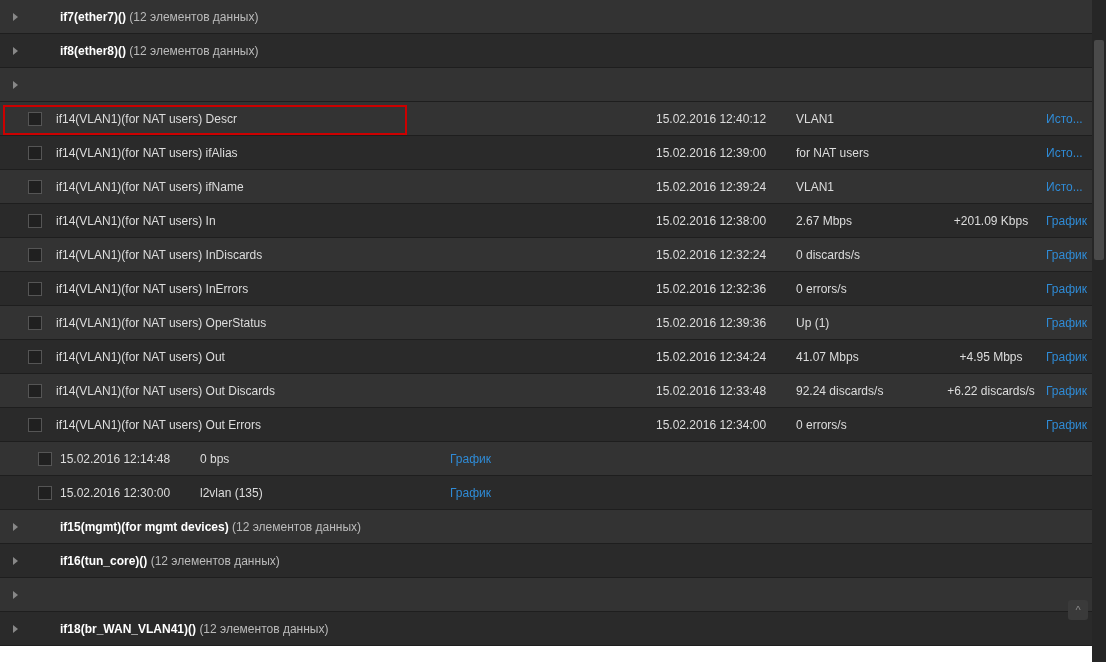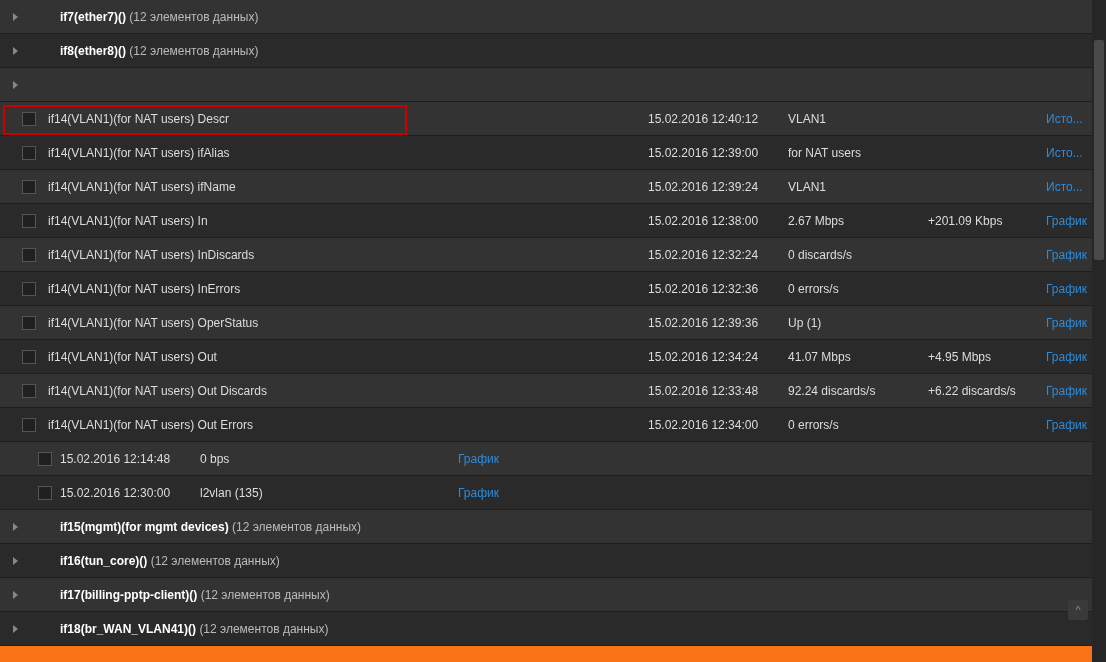--- a/index.html
+++ b/index.html
@@ -1,26 +1,26 @@
 <!DOCTYPE html>
 <html><head>
 <meta charset="utf-8">
 <style>
   html,body{margin:0;padding:0;background:#111;color:#ddd;font-family:Arial,Helvetica,sans-serif;font-size:12px;width:1106px}
-  .scroll-area{height:662px;overflow:hidden;position:relative;background:#f97316}
+  .scroll-area{height:662px;overflow:hidden;position:relative;background:#ffffff}
   .row{display:flex;align-items:center;height:33px;border-bottom:1px solid #1e1e1e}
   .row.shade{background:#333}
   .row.dark{background:#2a2a2a}
   .cell-ex{width:30px;display:flex;justify-content:center}
   .cell-ck{width:30px;display:flex;justify-content:center}
   .cell-name{flex:0 0 600px;padding-left:10px;white-space:nowrap;overflow:hidden}
   .cell-name.grp{padding-left:0}
   .cell-date{flex:0 0 140px}
   .cell-val{flex:0 0 140px}
-  .cell-delta{flex:0 0 110px;text-align:left;padding-right:8px}
+  .cell-delta{flex:0 0 110px;text-align:center;}
   .cell-link{flex:0 0 60px}
   .grp-title{font-weight:bold;color:#fff}
   .grp-sub{color:#bbb}
   .tri{width:0;height:0;display:inline-block}
   .tri-right{border-top:4px solid transparent;border-bottom:4px solid transparent;border-left:5px solid #888}
   .tri-down{border-left:4px solid transparent;border-right:4px solid transparent;border-top:5px solid #888}
   .ck{width:12px;height:12px;border:1px solid #555;background:#202020}
   a.link{color:#2f8bd6;text-decoration:none}
   .hl{position:absolute;border:2px solid #c00;pointer-events:none}
   .scrollbar{position:absolute;right:0;top:0;width:14px;height:100%;background:#262626}
@@ -194,21 +194,20 @@
           <span class="tri tri-right"></span>
         </div>
         <div class="cell-ck"></div>
         <div class="cell-name grp"><span class="grp-title">if16(tun_core)()</span> <span class="grp-sub">(12 элементов данных)</span></div>
       </div>
       <div class="row shade">
         <div class="cell-ex">
           <span class="tri tri-right"></span>
         </div>
         <div class="cell-ck"></div>
-        <div class="cell-name grp"><span class="grp-title">if17(billing-pptp-client)()</span> <span class="grp-sub">(12 элементов данных)</span></div>
       </div>
       <div class="row dark">
         <div class="cell-ex">
           <span class="tri tri-right"></span>
         </div>
         <div class="cell-ck"></div>
         <div class="cell-name grp"><span class="grp-title">if18(br_WAN_VLAN41)()</span> <span class="grp-sub">(12 элементов данных)</span></div>
       </div>
     </div>
   <div class="hl" id="hl" style="display: block; left: 3px; top: 105px; width: 400px; height: 26px;"></div>

